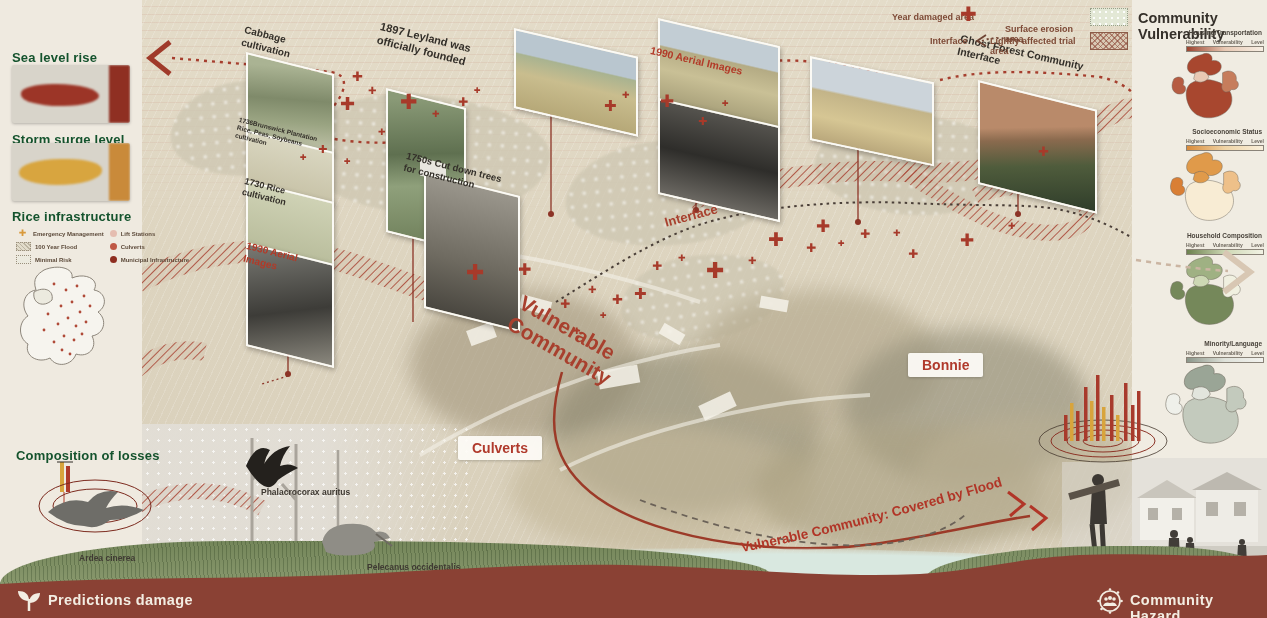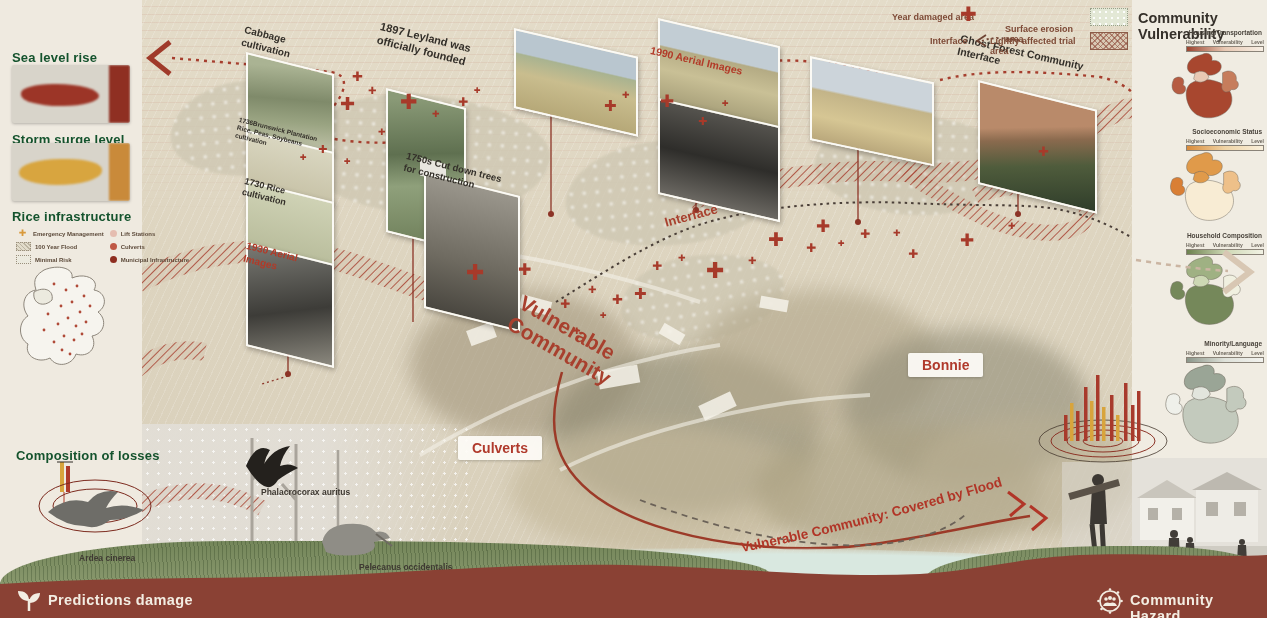--- a/index.html
+++ b/index.html
@@ -482,21 +482,21 @@
     </g>
     <g>
       <ellipse cx="446" cy="587" rx="26" ry="9" fill="none" stroke="#a03a2c" stroke-width="1.2"></ellipse>
       <path transform="translate(436,582)" fill="#4e4a44" d="M0,5 Q8,0 18,4 Q24,0 24,10 Q18,7 10,10 Q4,11 0,5 Z"></path>
       <path transform="translate(502,588)" fill="#ded9cf" d="M0,4 Q7,0 15,3 Q20,0 20,8 Q15,6 8,8 Q3,9 0,4 Z"></path>
     </g>
     <path d="M288,376 L262,384" stroke="#8c3326" stroke-width="1.3" stroke-dasharray="2 3" fill="none"></path>
   </svg>
 
   <div class="abs species" style="left:218px;top:487px">Phalacrocorax auritus</div>
-  <div class="abs species" style="left:316px;top:562px">Pelecanus occidentalis</div>
+  <div class="abs species" style="left:324px;top:562px">Pelecanus occidentalis</div>
 
   <div id="grassL" class="abs grass"></div>
   <div id="grassR" class="abs grass"></div>
   <svg id="footer-wave" class="abs" style="left:0;top:0" width="1267" height="618" viewBox="0 0 1267 618">
     <path d="M0,584 C120,576 240,580 360,574 C480,568 560,562 660,566 C760,570 840,578 920,574 C980,570 1020,558 1080,555 C1140,552 1210,558 1267,555 L1267,618 L0,618 Z" fill="#8a4134"></path>
   </svg>
   <svg class="abs" style="left:16px;top:589px;z-index:72" width="26" height="24" viewBox="0 0 26 24">
     <path d="M13,22 L13,10" stroke="#f3ede2" stroke-width="2.5" fill="none"></path>
     <path d="M13,12 C5,12 2,6 2,2 C9,2 13,5 13,12 Z" fill="#f3ede2"></path>
     <path d="M13,14 C20,14 24,9 24,4 C17,4 13,8 13,14 Z" fill="#f3ede2"></path>

